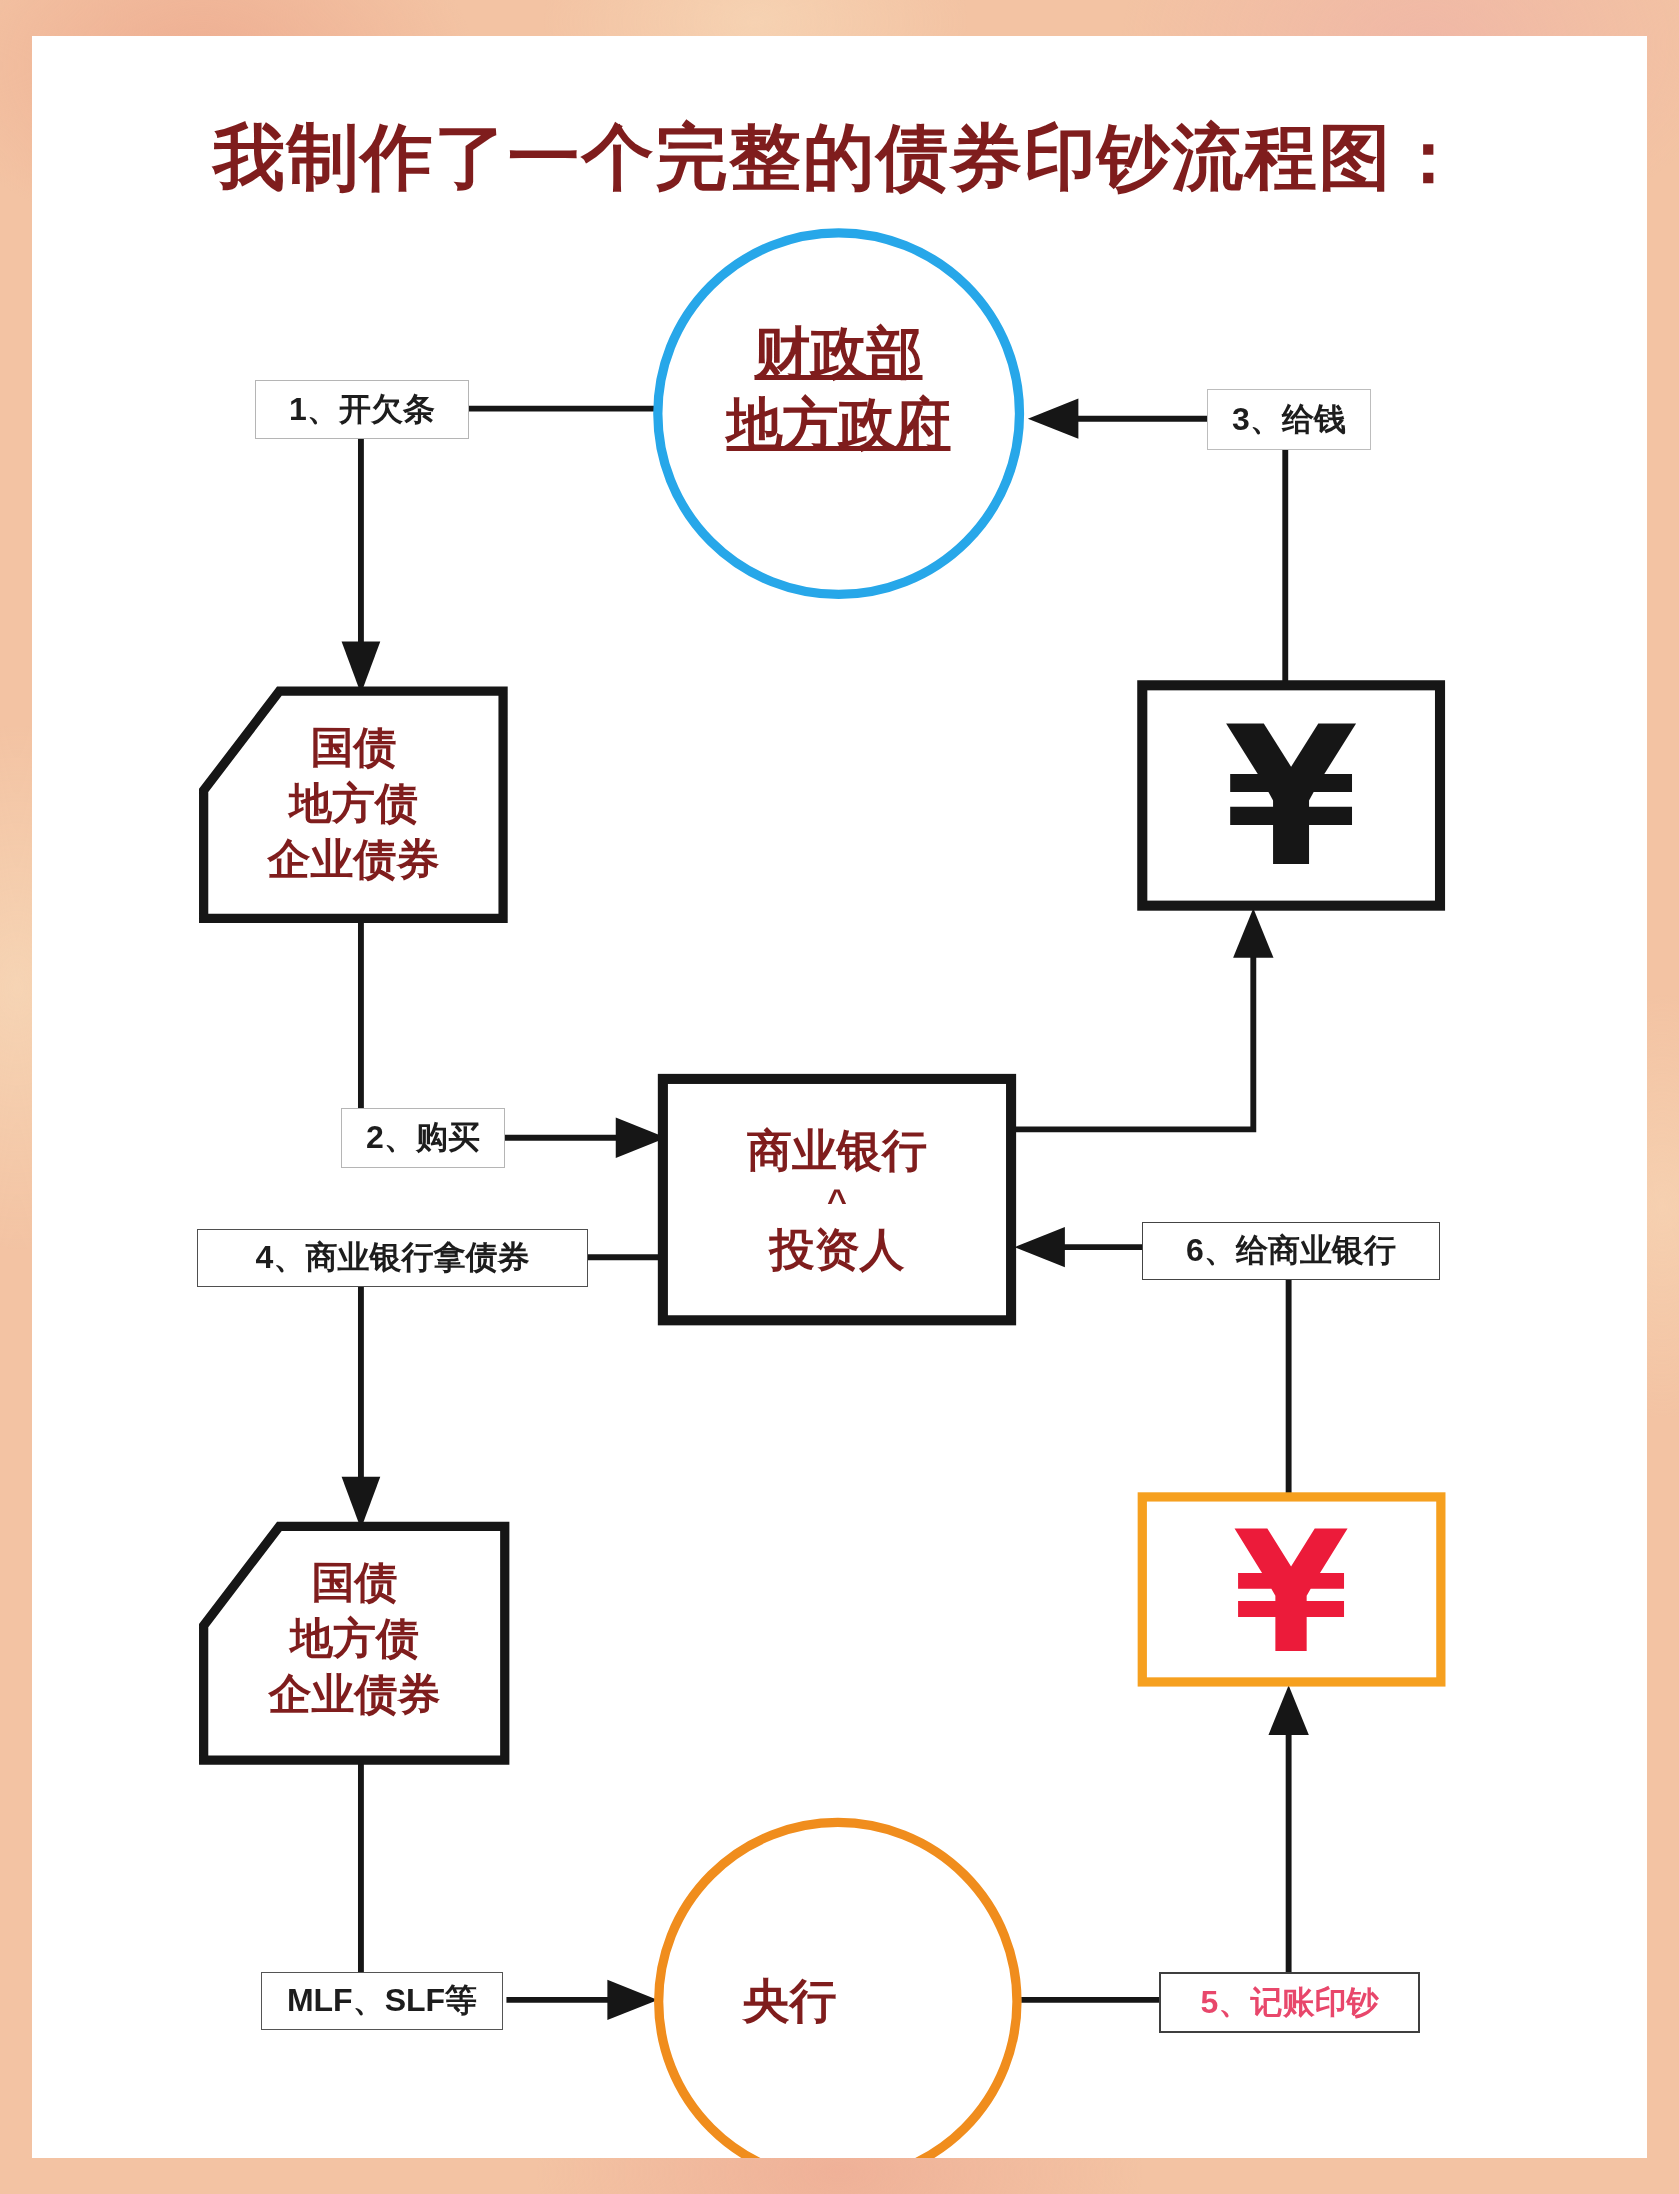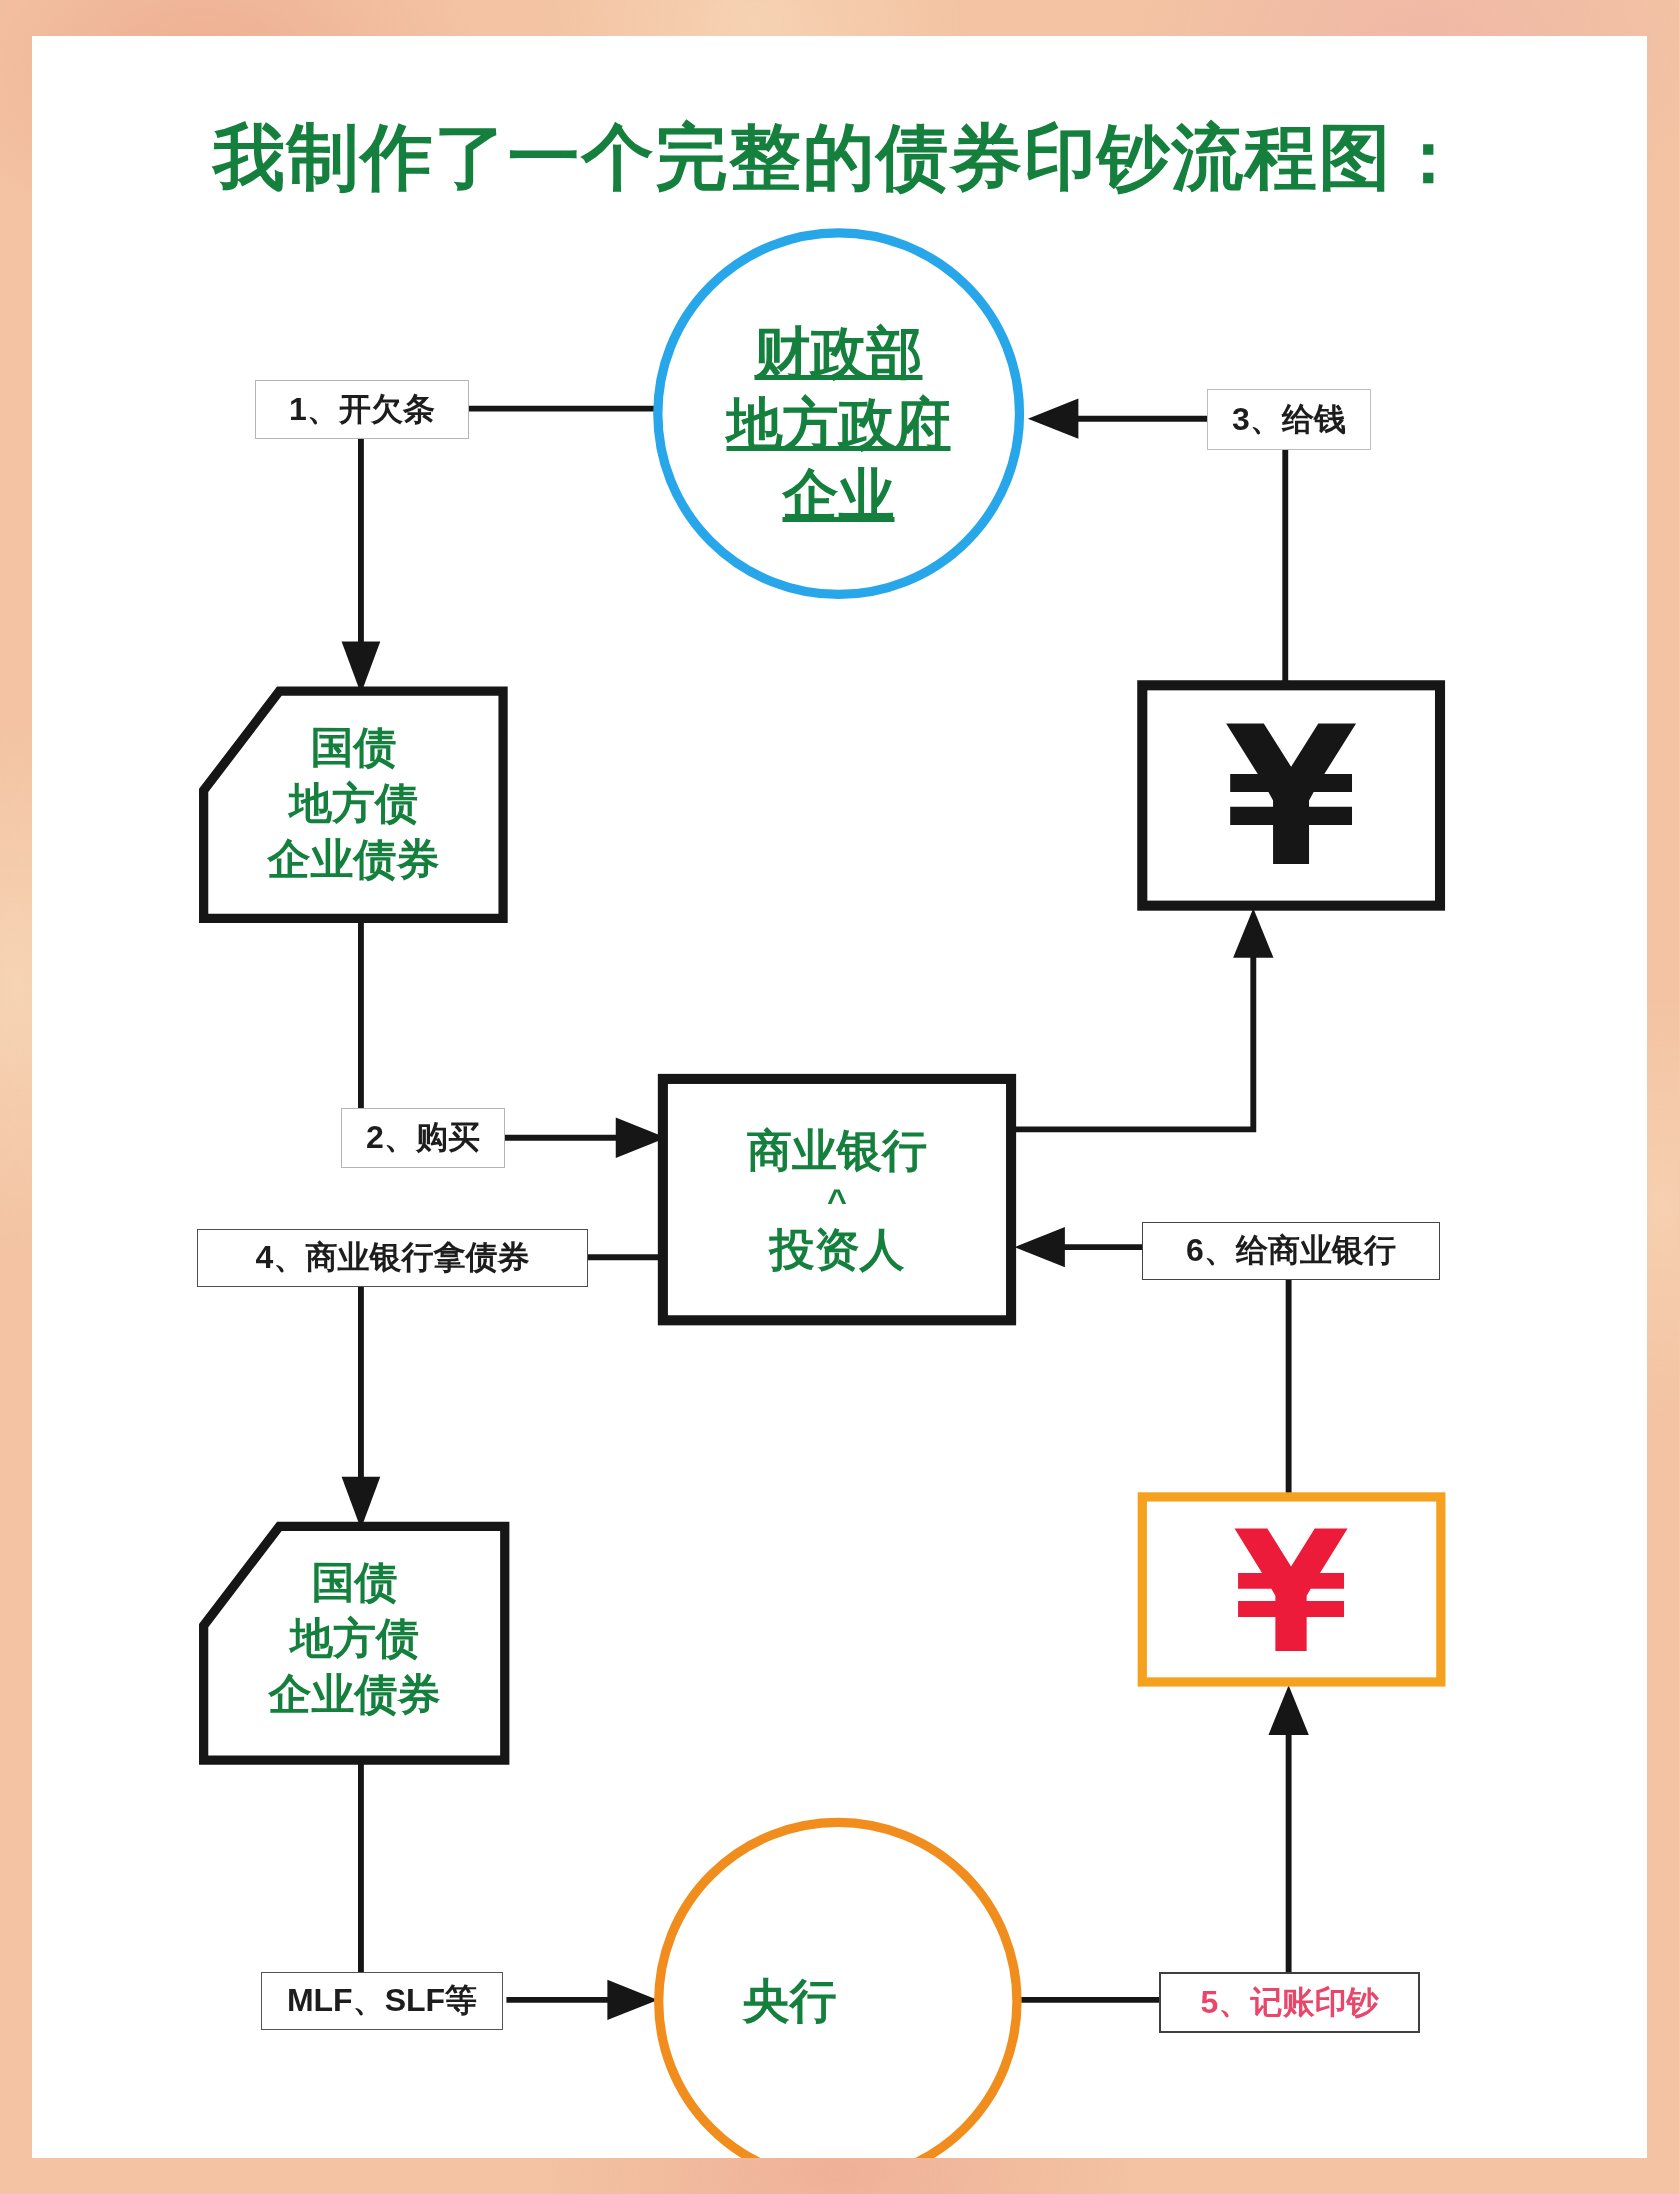--- a/index.html
+++ b/index.html
@@ -13,21 +13,21 @@
       radial-gradient(ellipse 353px 252px at 45% 1%, #f6d2b2 0%, rgba(246,210,178,0) 60%),
       radial-gradient(ellipse 269px 437px at 1% 45%, #f6d4b4 0%, rgba(246,212,180,0) 60%),
       radial-gradient(ellipse 252px 353px at 99% 55%, #f6d0b0 0%, rgba(246,208,176,0) 60%),
       radial-gradient(ellipse 505px 252px at 50% 99%, #efb198 0%, rgba(239,177,152,0) 60%);
   }
   .canvas{
     position:absolute;left:32px;top:36px;width:1615px;height:2122px;
     background:#fff;overflow:hidden;
   }
   .flow{position:absolute;left:0;top:0;}
-  .abs{position:absolute;color:#15803d;}
+  .abs{position:absolute;color:#7f1d1d;}
   .title{
     left:0;top:74px;width:1615px;text-align:center;
     font-size:72px;font-weight:bold;letter-spacing:1.7px;white-space:nowrap;
   }
   .node-text{text-align:center;font-weight:600;}
   .node-text span{display:block;}
   .gov-text{left:596px;top:281px;width:421px;font-size:56px;line-height:71px;text-decoration:underline;}
   .doc1-text{left:172px;top:683px;width:299px;font-size:43px;line-height:56px;}
   .doc2-text{left:172px;top:1518px;width:301px;font-size:43px;line-height:56px;}
   .bank-text{
@@ -97,21 +97,20 @@
 
     <text x="1497" y="985" text-anchor="middle" font-size="230" font-weight="bold" font-family="DejaVu Sans, sans-serif" fill="#161616">¥</text>
     <text x="1497" y="1920" text-anchor="middle" font-size="200" font-weight="bold" font-family="DejaVu Sans, sans-serif" fill="#ec1b3a">¥</text>
   </svg>
 
   <div class="abs title">我制作了一个完整的债券印钞流程图：</div>
 
   <div class="abs node-text gov-text">
     <span>财政部</span>
     <span>地方政府</span>
-    <span>企业</span>
   </div>
 
   <div class="abs node-text doc1-text">
     <span>国债</span>
     <span>地方债</span>
     <span>企业债券</span>
   </div>
 
   <div class="abs bank-text">
     <span>商业银行</span>

